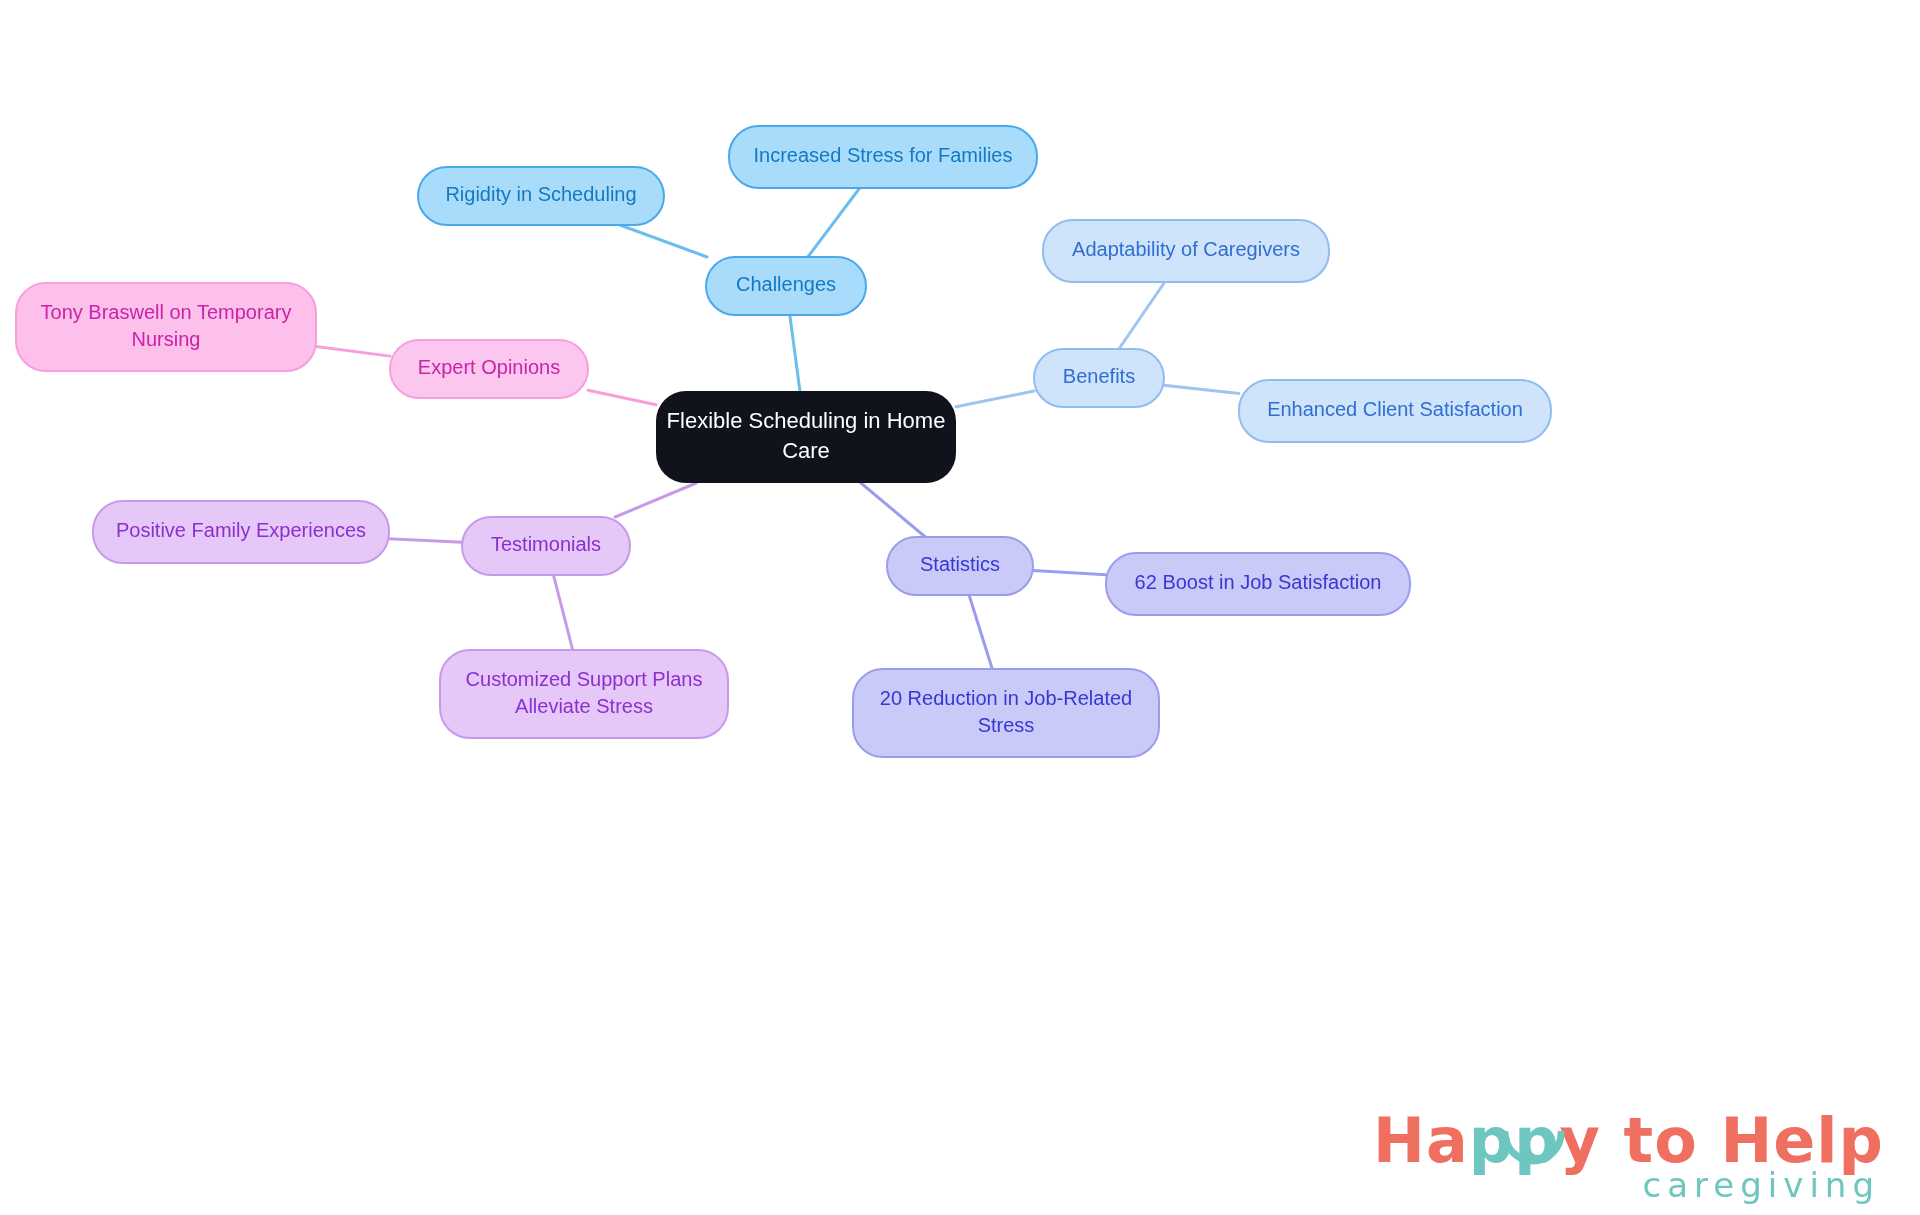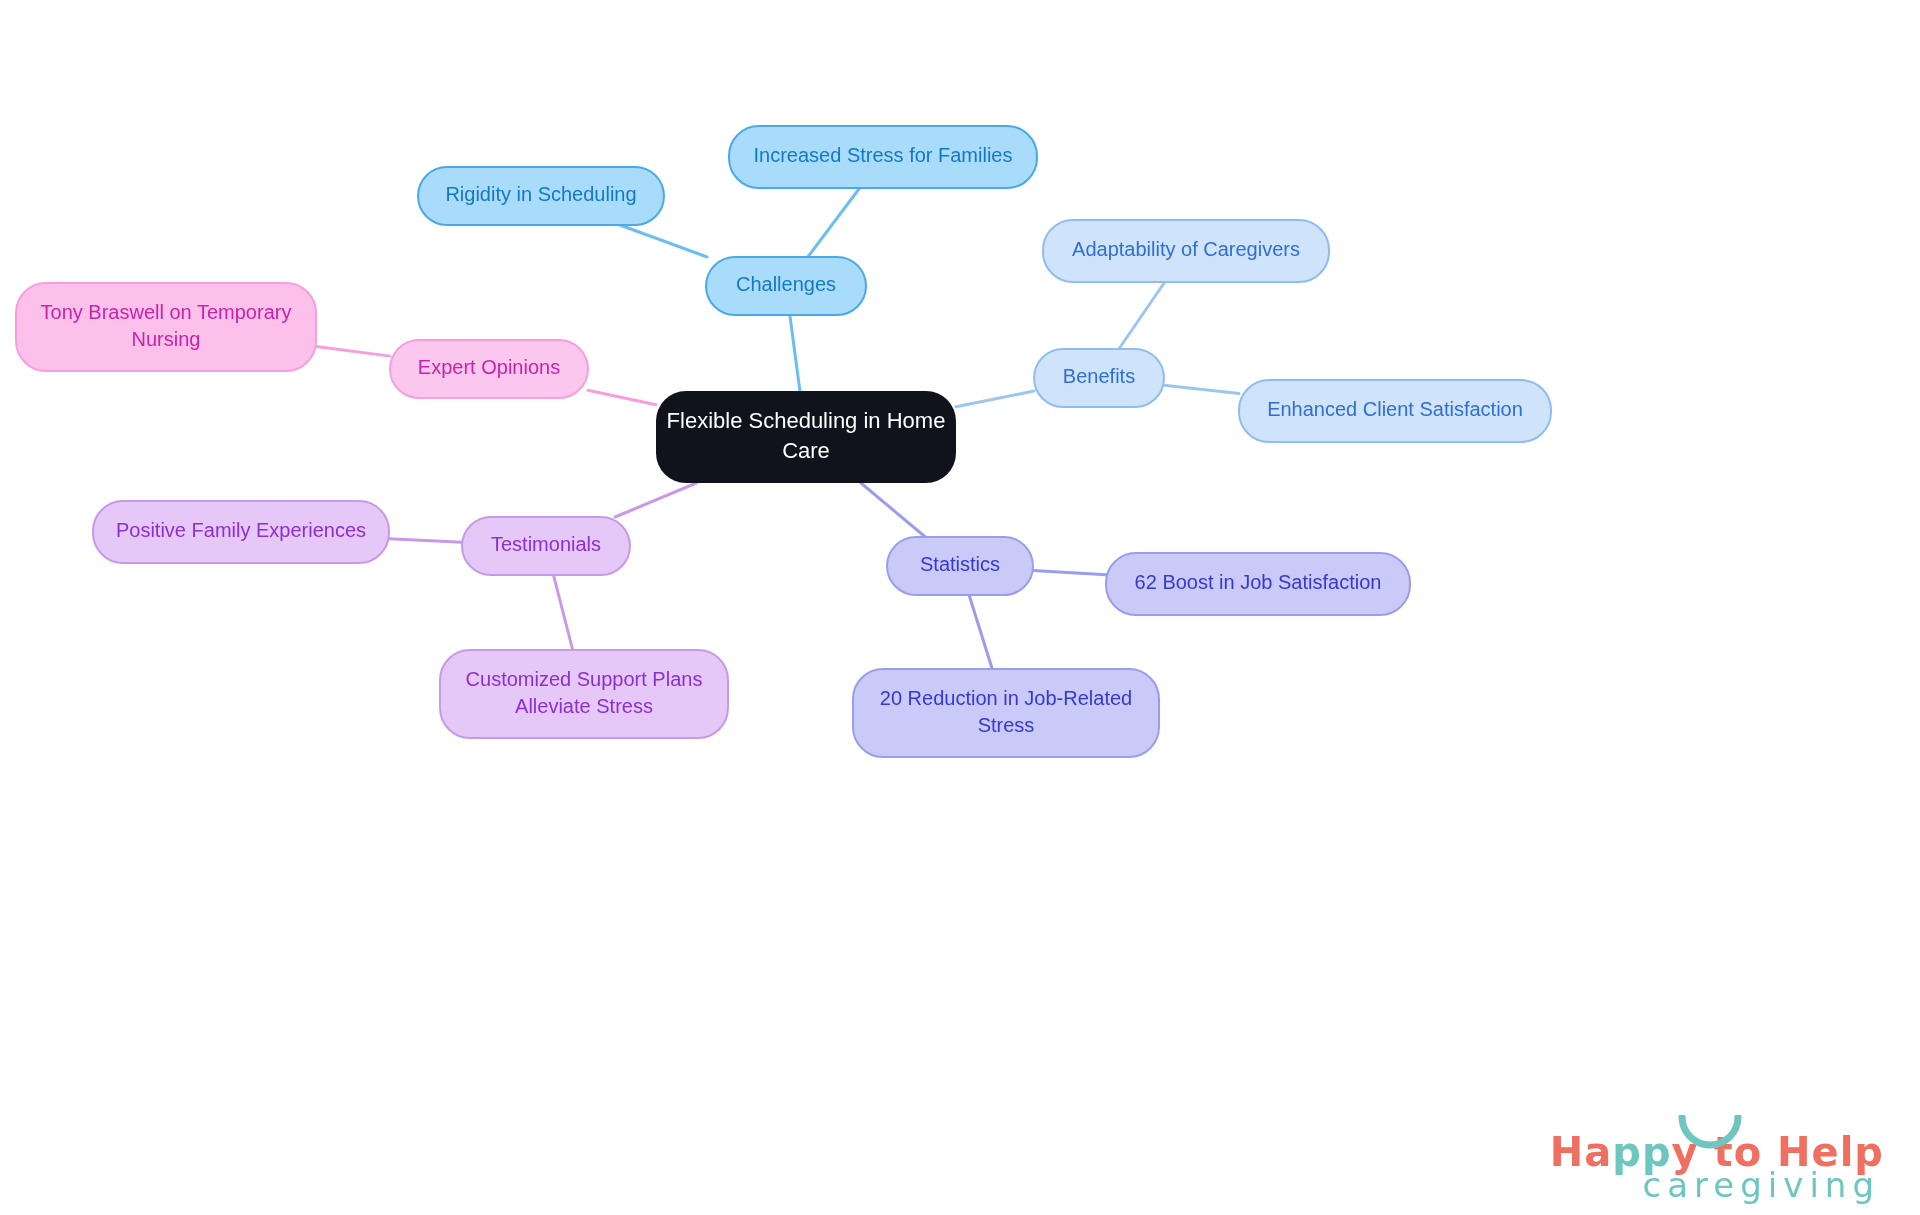--- a/index.html
+++ b/index.html
@@ -36,21 +36,21 @@
   .logo-wrap {
     position: absolute;
     right: 36px;
     bottom: 10px;
     text-align: right;
     user-select: none;
   }
   .logo-main {
     font-family: "DejaVu Sans", sans-serif;
     font-weight: bold;
-    font-size: 40px;
+    font-size: 62px;
     letter-spacing: 1px;
     line-height: 0.95;
     white-space: nowrap;
   }
   .logo-coral { color: #ef6f61; }
   .logo-teal  { color: #6ec6c0; }
   .logo-sub {
     font-family: "DejaVu Sans", sans-serif;
     font-size: 34px;
     letter-spacing: 6px;

